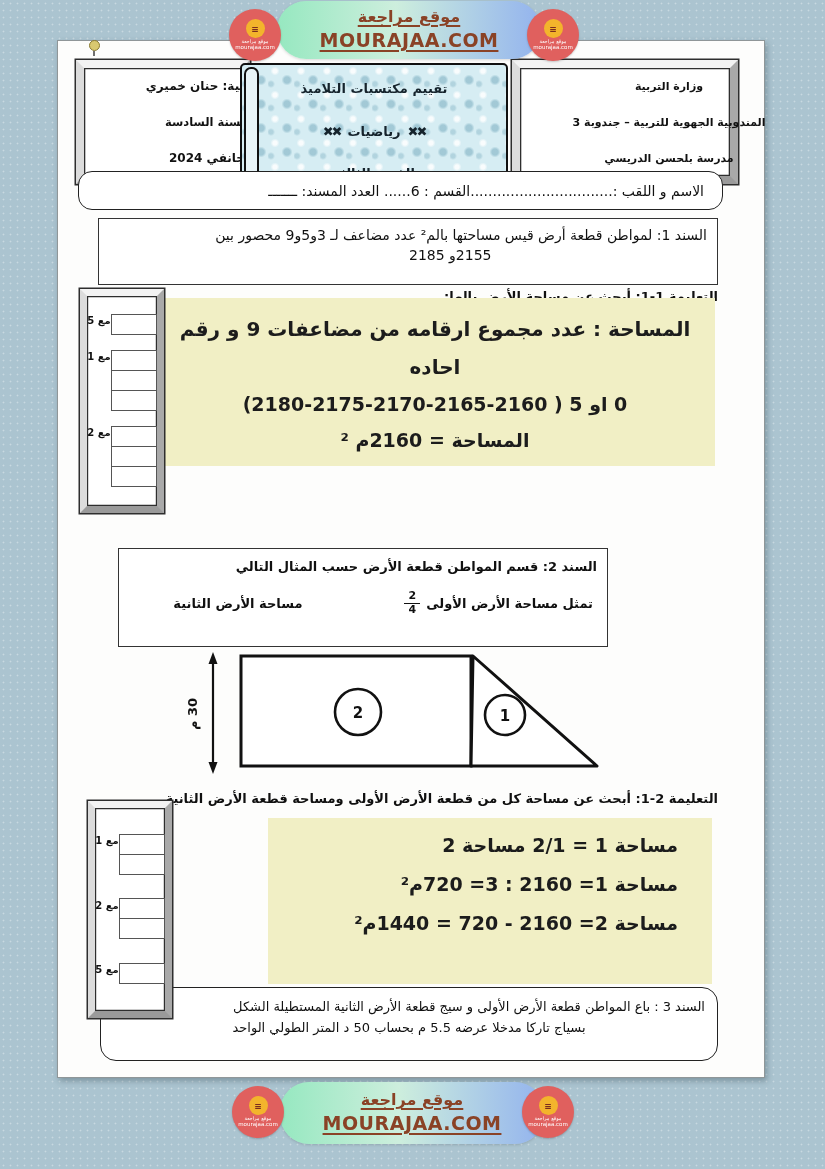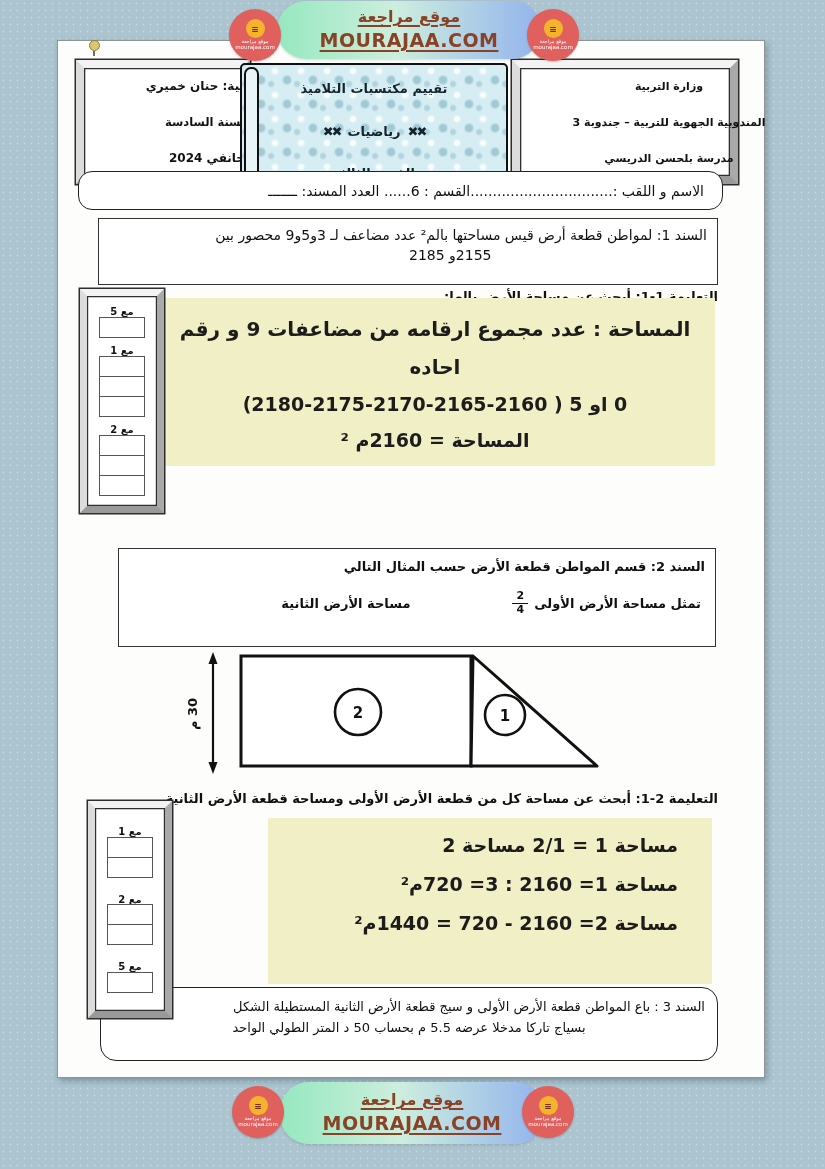--- a/index.html
+++ b/index.html
@@ -54,21 +54,21 @@
   .bold{font-weight:bold;}
   .taalima{position:absolute;direction:rtl;text-align:right;font-size:13px;font-weight:bold;color:#101010;}
   
   .answer-box{position:absolute;background:#f1efc5;direction:rtl;color:#1c1c1c;}
   .answer-box .aline{font-weight:bold;text-align:center;}
   
   .grade-panel{position:absolute;border:7px solid;border-color:#f3f3f3 #a9a9a9 #9a9a9a #dcdcdc;
     background:#fff;box-shadow:0 0 0 1.5px #2e2e2e, inset 0 0 0 1.2px #2e2e2e;z-index:5;}
   .grade-inner{width:100%;height:100%;display:flex;flex-direction:column;
     align-items:center;justify-content:space-evenly;padding:3px 0;box-sizing:border-box;}
-  .grade-group{display:flex;flex-direction:column;align-items:center;}
+  .grade-group{display:flex;flex-direction:row;align-items:flex-start;}
   .grade-label{font-size:10px;font-weight:bold;direction:rtl;color:#111;margin-bottom:1px;}
   .grade-cells{display:flex;flex-direction:column;}
   .grade-cell{width:44px;height:19px;border:1.2px solid #555;margin-top:-1.2px;background:#fff;}
   
   .fraction{display:inline-flex;flex-direction:column;align-items:center;font-size:11px;
     font-weight:bold;line-height:1.15;margin:0 6px;}
   .fraction .den{border-top:1.3px solid #111;padding:0 4px;}
   .fraction .num{padding:0 4px;}
   
   .pushpin{position:absolute;left:89px;top:40px;width:10px;height:14px;z-index:6;}
@@ -166,21 +166,21 @@
         </div>
       </div>
   </div>
 
   <div class="answer-box" style="left:155px;top:298px;width:560px;height:168px;padding-top:12px;box-sizing:border-box;">
     <div class="aline" style="font-size:20px;line-height:38px;">المساحة : عدد مجموع ارقامه من مضاعفات 9 و رقم احاده</div>
     <div class="aline" style="font-size:19px;line-height:36px;">0 او 5 ( 2160‏-‏2165‏-‏2170‏-‏2175‏-‏2180)</div>
     <div class="aline" style="font-size:19px;line-height:36px;">المساحة = 2160م ²</div>
   </div>
 
-  <div class="plain-box" style="left:118px;top:548px;width:598px;height:99px;box-sizing:border-box;">
+  <div class="plain-box" style="left:118px;top:548px;width:490px;height:99px;box-sizing:border-box;">
     <div class="doc-text bold" dir="rtl" style="text-align:right;padding:10px 10px 0 0;font-size:13px;">السند 2: قسم المواطن قطعة الأرض حسب المثال التالي</div>
     <div dir="rtl" style="display:flex;align-items:center;padding:16px 14px 0 0;font-size:13px;font-weight:bold;color:#101010;">
       <span>تمثل مساحة الأرض الأولى</span>
       <span class="fraction">
         <span class="num">2</span>
         <span class="den">4</span>
       </span>
       <span style="margin-right:96px;">مساحة الأرض الثانية</span>
     </div>
   </div>

